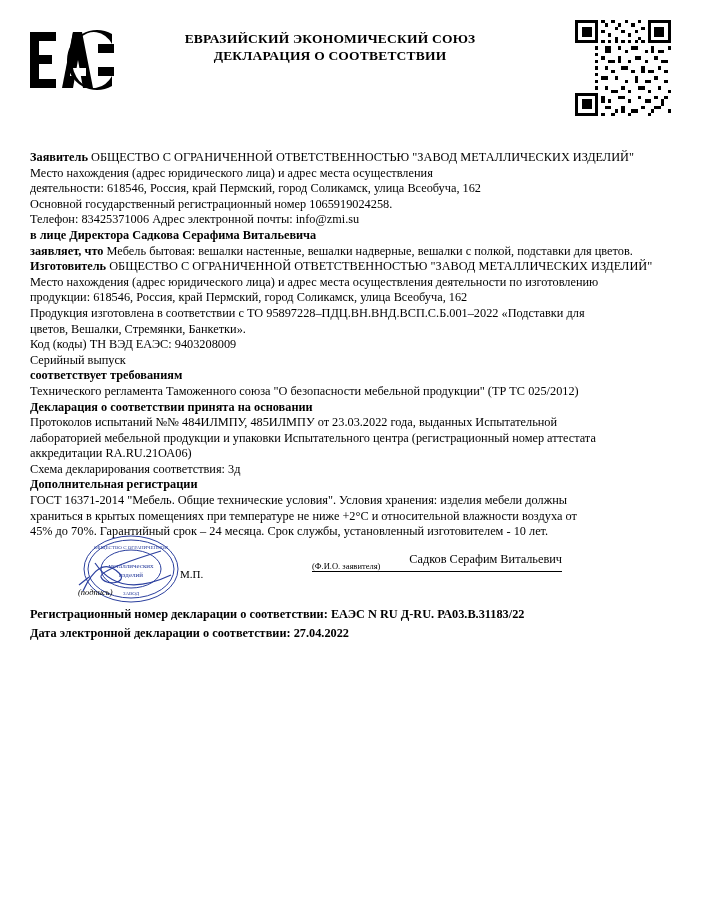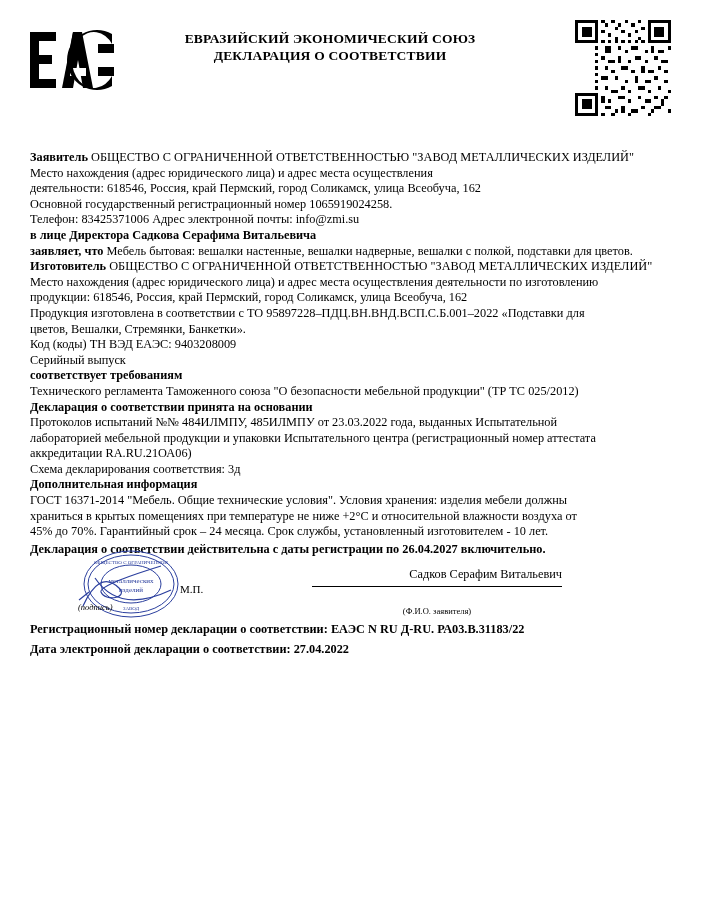--- a/index.html
+++ b/index.html
@@ -97,23 +97,23 @@
     position: absolute;
     left: 282px;
     top: 3px;
     width: 250px;
     text-align: right;
     font-size: 12.3px;
   }
   .sign-caption {
     position: absolute;
     left: 282px;
-    top: 40px;
+    top: 10px;
     width: 250px;
-    text-align: center;
+    text-align: left;
     font-size: 8.5px;
   }
   .sign-mp {
     position: absolute;
     left: 150px;
     top: 18px;
     font-size: 11px;
   }
   .sign-podpis {
     position: absolute;
@@ -329,32 +329,27 @@
 
     <p class="row b">соответствует требованиям</p>
     <p class="row">Технического регламента Таможенного союза "О безопасности мебельной продукции" (ТР ТС 025/2012)</p>
 
     <p class="row b">Декларация о соответствии принята на основании</p>
     <p class="row">Протоколов испытаний №№ 484ИЛМПУ, 485ИЛМПУ от 23.03.2022 года, выданных Испытательной</p>
     <p class="row">лабораторией мебельной продукции и упаковки Испытательного центра (регистрационный номер аттестата</p>
     <p class="row">аккредитации RA.RU.21ОА06)</p>
     <p class="row">Схема декларирования соответствия: 3д</p>
 
-    <p class="row b">Дополнительная информация</p>
+    <p class="row b">Дополнительная регистрации</p>
     <p class="row">ГОСТ 16371-2014 "Мебель. Общие технические условия". Условия хранения: изделия мебели должны</p>
     <p class="row">храниться в крытых помещениях при температуре не ниже +2°С и относительной влажности воздуха от</p>
     <p class="row">45% до 70%. Гарантийный срок – 24 месяца. Срок службы, установленный изготовителем - 10 лет.</p>
 
     <div class="gap"></div>
 
-    <p class="row b">
-      <span>Декларация о соответствии действительна с даты регистрации по</span>
-      <span>26.04.2027</span>
-      <span>включительно.</span>
-    </p>
 
     <div class="sign-area">
 
       <div class="stamp">
         <svg width="130" height="80" viewBox="0 0 130 80" xmlns="http://www.w3.org/2000/svg">
           <g stroke="#2b3f9e" fill="none" stroke-width="1">
             <ellipse cx="56" cy="40" rx="47" ry="33"></ellipse>
             <ellipse cx="56" cy="40" rx="43" ry="29"></ellipse>
             <ellipse cx="56" cy="40" rx="30" ry="19"></ellipse>
           </g>

